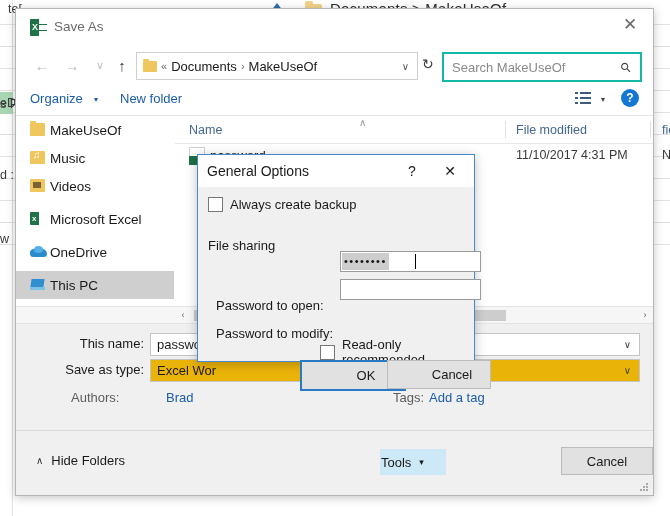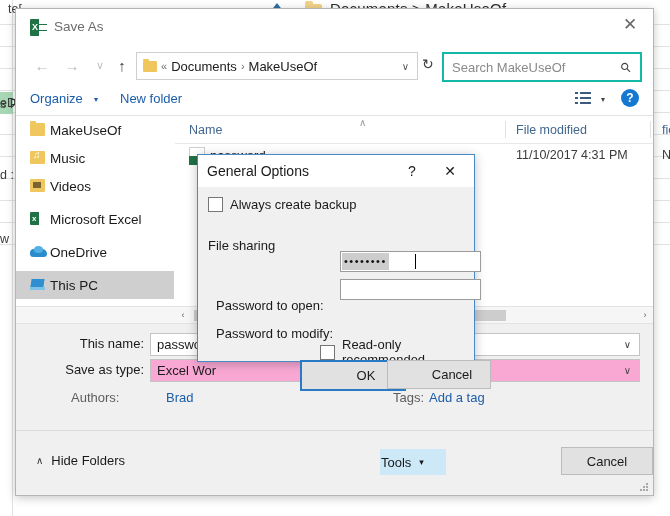--- a/index.html
+++ b/index.html
@@ -358,21 +358,21 @@
   }
   .lbl-filename { left: 48px; top: 12px; width: 80px; }
   .lbl-savetype { left: 28px; top: 38px; width: 100px; }
   .combo {
     position: absolute; left: 134px;
     height: 21px; background: #fff;
     border: 1px solid #c4c4c4;
     display: flex; align-items: center;
   }
   .combo.fname { top: 9px; width: 488px; background:#fff; }
-  .combo.stype { top: 35px; width: 488px; background:#f9a8d4; }
+  .combo.stype { top: 35px; width: 488px; background:#eab308; }
   .combo .val { margin-left: 6px; font-size: 13px; color: #1a1a1a; white-space:nowrap; overflow:hidden;}
   .combo .chev { margin-left: auto; margin-right: 8px; font-size: 10px; color: #444; }
 
   .authors-lbl { position:absolute; left: 55px; top: 66px; font-size: 13px; color:#5d5d5d; }
   .authors-val { position:absolute; left: 150px; top: 66px; font-size: 13px; color:#1b5dab; }
   .tags-lbl   { position:absolute; left: 377px; top: 66px; font-size: 13px; color:#5d5d5d; }
   .tags-val   { position:absolute; left: 413px; top: 66px; font-size: 13px; color:#1b5dab; }
 
   .thumb-cb-wrap {
     position: absolute; left: 168px; top: 110px;

